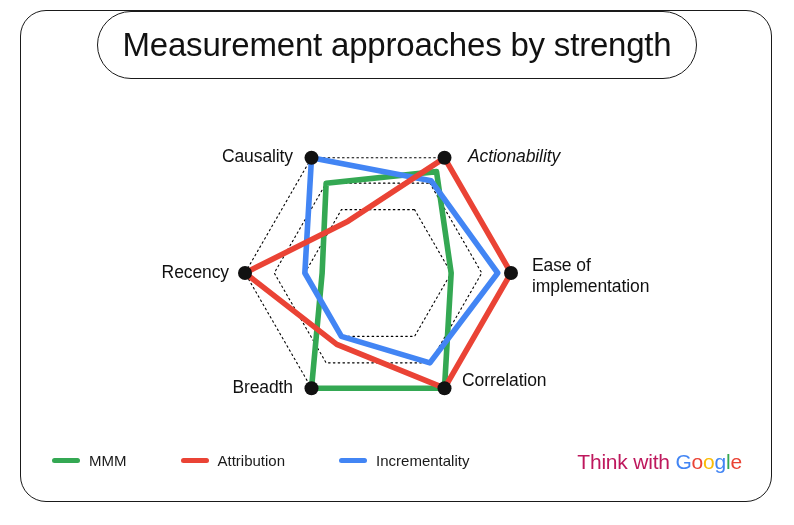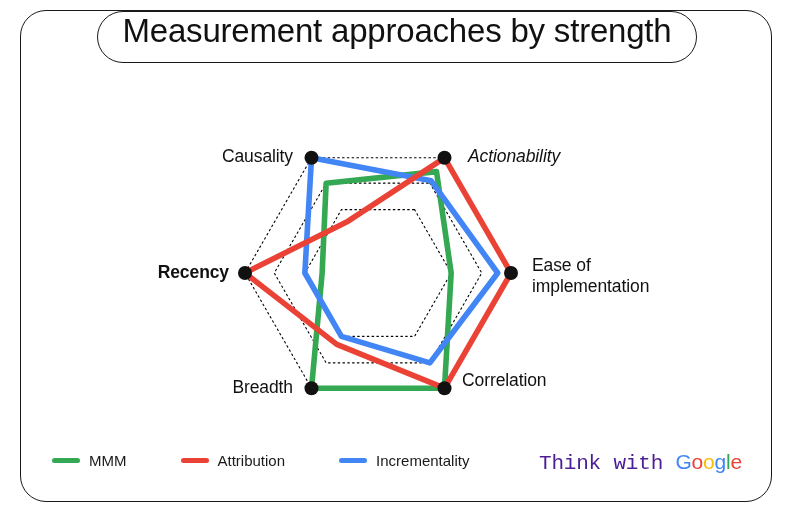--- a/index.html
+++ b/index.html
@@ -29,26 +29,27 @@
     border-radius: 26px;
     box-sizing: border-box;
     background: transparent;
   }
   
   #title-pill {
     position: absolute;
     left: 97px;
     top: 11px;
     width: 600px;
-    height: 52px;
+    height: 68px;
     border: 1.4px solid #1a1a1a;
     border-radius: 40px;
     background: #ffffff;
     box-sizing: border-box;
     display: flex;
+    align-items: center;
     justify-content: center;
     z-index: 5;
   }
   #title-text {
     font-size: 33px;
     font-weight: 400;
     color: #111111;
     letter-spacing: -0.2px;
     white-space: nowrap;
   }
@@ -104,21 +105,21 @@
   
   #brand {
     position: absolute;
     right: 52px;
     top: 450px;
     font-size: 21px;
     letter-spacing: -0.2px;
     z-index: 4;
     white-space: nowrap;
   }
-  #brand .twg { color: #4c1d95; font-family: Liberation Mono, monospace; }
+  #brand .twg { color: #be185d; }
   #brand .g1 { color: #4285F4; }
   #brand .g2 { color: #EA4335; }
   #brand .g3 { color: #FBBC05; }
   #brand .g4 { color: #4285F4; }
   #brand .g5 { color: #34A853; }
   #brand .g6 { color: #EA4335; }
 </style>
 </head>
 <body>
 
@@ -150,21 +151,21 @@
           <circle cx="245.00" cy="273.00" r="7" fill="#111111"></circle>
           <circle cx="311.50" cy="157.82" r="7" fill="#111111"></circle>
         </g>
     </svg>
     <div id="labels-layer">
         <div class="axis-label right" style="top: 146px; left: 468px; font-style: italic;">Actionability</div>
         <div class="axis-label right" style="top: 255px; left: 532px;">Ease of
 implementation</div>
         <div class="axis-label right" style="top: 370px; left: 462px;">Correlation</div>
         <div class="axis-label left" style="top: 377px; right: 501px;">Breadth</div>
-        <div class="axis-label left" style="top: 262px; right: 565px; font-weight: bold;">Recency</div>
+        <div class="axis-label left" style="top: 262px; right: 565px;">Recency</div>
         <div class="axis-label left" style="top: 146px; right: 501px;">Causality</div>
       </div>
   </div>
 
   <div id="legend">
       <div class="legend-item">
         <span class="legend-swatch" style="background: rgb(52, 168, 83);"></span>
         <span class="legend-label">MMM</span>
       </div>
       <div class="legend-item">

